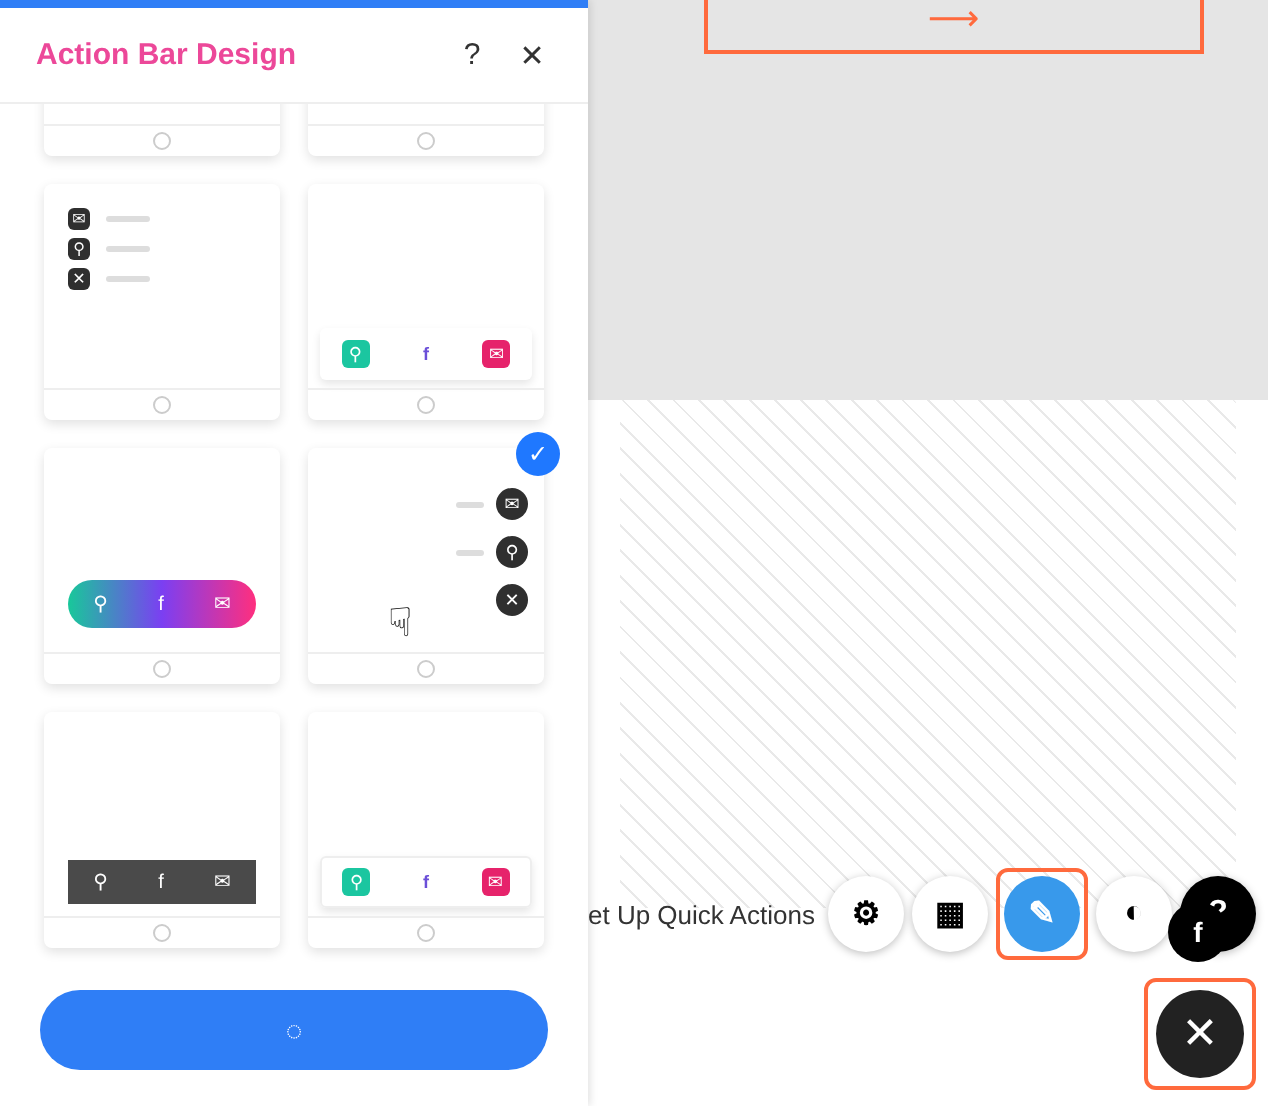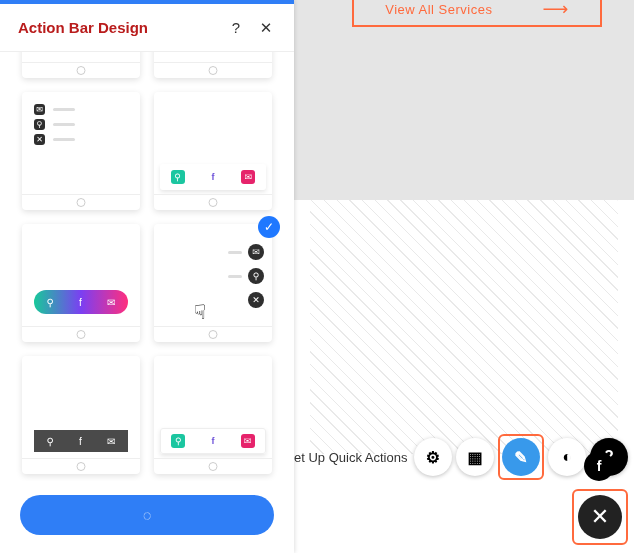--- a/index.html
+++ b/index.html
@@ -31,21 +31,21 @@
   .round.boxed { box-shadow: none; }
   .orange-box { border:2px solid #ff6a3d; border-radius:6px; padding:2px; }
 
   .close-big-wrap { position:absolute; right:6px; bottom:8px; border:2px solid #ff6a3d; border-radius:6px; padding:4px; }
   .close-big { width:44px; height:44px; border-radius:50%; background:#222; color:#fff; display:flex; align-items:center; justify-content:center; font-size:22px; }
   .fb-round { position:absolute; right:20px; top:451px; width:30px; height:30px; border-radius:50%; background:#000; color:#fff; display:flex; align-items:center; justify-content:center; font-size:14px; font-weight:bold;}
 
   
   .panel { position:absolute; left:0; top:0; width:294px; height:553px; background:#fff; box-shadow: 1px 0 4px rgba(0,0,0,.12); border-top: 4px solid #2f7ef6; display:flex; flex-direction:column;}
   .panel-header { height:48px; border-bottom:1px solid #eee; display:flex; align-items:center; padding:0 18px; }
-  .panel-title { font-size:15px; font-weight:600; color:#b91c1c; flex:1;}
+  .panel-title { font-size:15px; font-weight:600; color:#ec4899; flex:1;}
   .panel-icn { width:20px; text-align:center; color:#333; font-size:15px; margin-left:10px; cursor:pointer;}
   .panel-body { flex:1; overflow:hidden; padding: 0 22px; position:relative;}
   .grid { display:grid; grid-template-columns: 1fr 1fr; gap: 14px 14px; margin-top:-18px;}
   .tpl { position:relative; background:#fff; border-radius:4px; box-shadow: 0 2px 6px rgba(0,0,0,.12); height:118px; overflow:hidden;}
   .tpl.short { height:44px; }
   .tpl .phone-bottom { position:absolute; bottom:0; left:0; right:0; height:16px; border-top:1px solid #eee;}
   .tpl .ring { width:9px; height:9px; border:1px solid #ccc; border-radius:50%; position:absolute; left:50%; bottom:3px; transform:translateX(-50%);}
   .check { position:absolute; top:-8px; right:-8px; width:22px; height:22px; background:#1f78ff; border-radius:50%; color:#fff; display:flex; align-items:center; justify-content:center; font-size:12px; z-index:5;}
 
   
@@ -75,21 +75,20 @@
   .drop { font-size:14px;}
 </style>
 </head>
 <body>
 
 <div class="stage">
 
   <div class="canvas">
     <div class="canvas-top">
       <div class="services-btn">
-        <span>View All Services</span>
         <span class="arrow">⟶</span>
       </div>
     </div>
     <div class="hatch"></div>
 
 
     <div class="bottom-strip">
       <span class="strip-text">et Up Quick Actions</span>
       <div class="round">
           <span>⚙</span>

